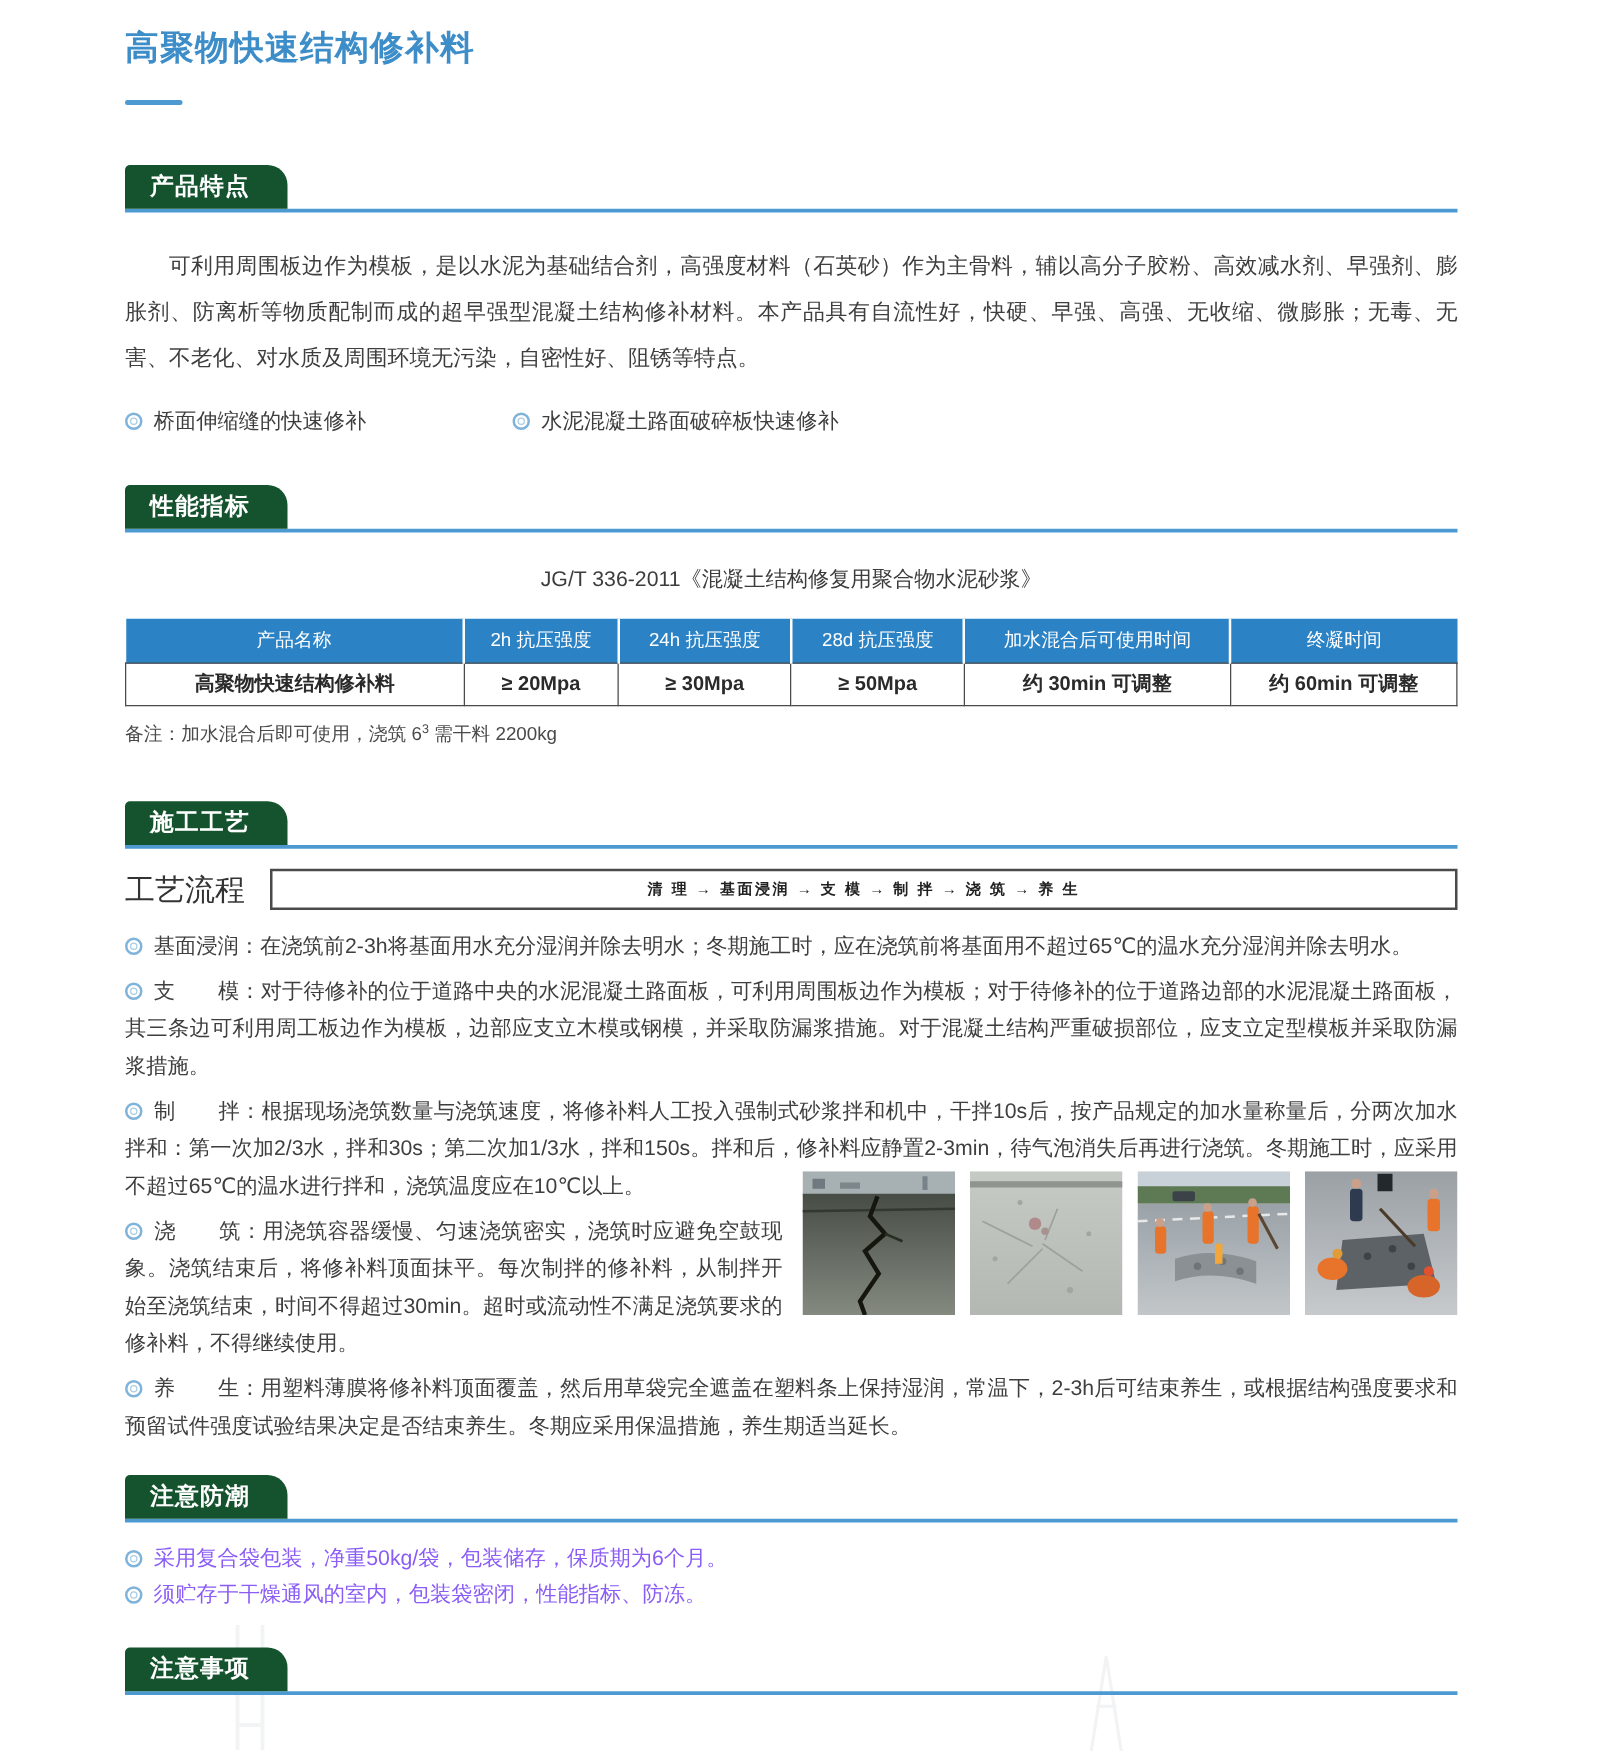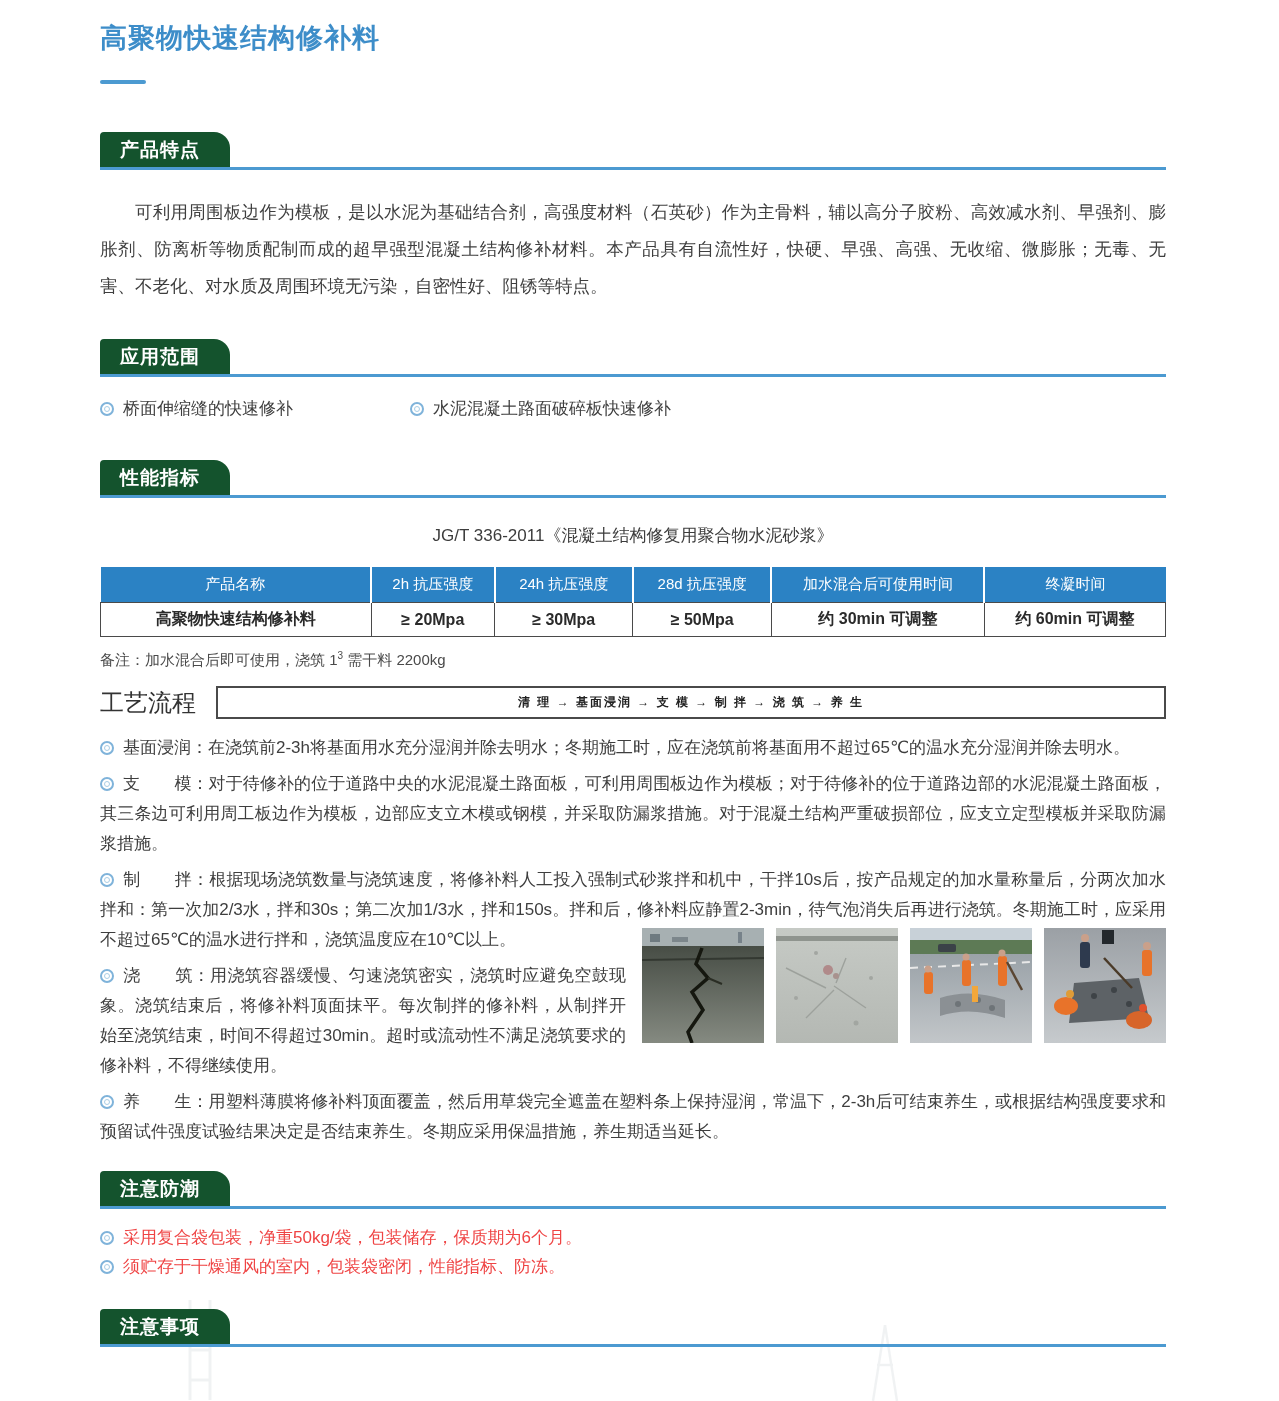--- a/index.html
+++ b/index.html
@@ -62,21 +62,21 @@
               color:#222; letter-spacing:2px; padding:6px 0; }
   .steps { margin-top:14px; }
   .step { margin:0 0 6px; font-size:17px; line-height:30px; text-align:justify; color:#3e3e3e; }
 
   
   .photos-float { float:right; width:524px; margin:3px 0 10px 16px; display:flex; gap:12px; }
   .photo { width:122px; height:115px; flex:none; display:block; }
 
   
   .plain-list { margin-top:14px; }
-  .plain-item { font-size:17px; line-height:29px; color:#ef4444; }
+  .plain-item { font-size:17px; line-height:29px; color:#8b5cf6; }
 
   
   .watermark { position:absolute; opacity:0.10; z-index:0; pointer-events:none; }
 </style>
 </head>
 <body>
 
 <svg class="watermark" style="left:160px; top:1300px;" width="90" height="100" viewBox="0 0 90 100">
   <path d="M30 0 L30 100 M50 0 L50 100 M30 20 L50 20 M30 50 L50 50 M30 80 L50 80" stroke="#7a8a96" stroke-width="3" fill="none"></path>
 </svg>
@@ -87,23 +87,20 @@
 <div class="page">
 
   <h1 class="doc-title">高聚物快速结构修补料</h1>
   <div class="title-underline"></div>
 
   <div class="sec-head" style="margin-top:48px;">
     <span class="sec-tab">产品特点</span>
   </div>
   <p class="features-para">可利用周围板边作为模板，是以水泥为基础结合剂，高强度材料（石英砂）作为主骨料，辅以高分子胶粉、高效减水剂、早强剂、膨胀剂、防离析等物质配制而成的超早强型混凝土结构修补材料。本产品具有自流性好，快硬、早强、高强、无收缩、微膨胀；无毒、无害、不老化、对水质及周围环境无污染，自密性好、阻锈等特点。</p>
 
-  <div class="sec-head" style="margin-top:34px;">
-    <span class="sec-tab">应用范围</span>
-  </div>
   <div class="apps-row">
     <span class="app-item"><span class="ring"></span><span>桥面伸缩缝的快速修补</span></span>
     <span class="app-item"><span class="ring"></span><span>水泥混凝土路面破碎板快速修补</span></span>
   </div>
 
   <div class="sec-head" style="margin-top:40px;">
     <span class="sec-tab">性能指标</span>
   </div>
   <div class="standard-line">JG/T 336-2011《混凝土结构修复用聚合物水泥砂浆》</div>
 
@@ -130,22 +127,25 @@
       <tr>
         <td>高聚物快速结构修补料</td>
         <td>≥ 20Mpa</td>
         <td>≥ 30Mpa</td>
         <td>≥ 50Mpa</td>
         <td>约 30min 可调整</td>
         <td>约 60min 可调整</td>
       </tr>
     </tbody>
   </table>
-  <div class="table-note"><span>备注：加水混合后即可使用，浇筑 1</span><sup>3</sup><span> 需干料 2200kg</span></div>
-
+  <div class="table-note"><span>备注：加水混合后即可使用，浇筑 6</span><sup>3</sup><span> 需干料 2200kg</span></div>
+
+  <div class="sec-head" style="margin-top:44px;">
+    <span class="sec-tab">施工工艺</span>
+  </div>
   <div class="flow-row">
     <span class="flow-label">工艺流程</span>
     <span class="flow-box">清  理 → 基面浸润 → 支  模 → 制  拌 → 浇  筑 → 养  生</span>
   </div>
 
   <div class="steps">
     <p class="step"><span class="ring"></span><span>基面浸润：在浇筑前2-3h将基面用水充分湿润并除去明水；冬期施工时，应在浇筑前将基面用不超过65℃的温水充分湿润并除去明水。</span></p>
     <p class="step"><span class="ring"></span><span>支　　模：对于待修补的位于道路中央的水泥混凝土路面板，可利用周围板边作为模板；对于待修补的位于道路边部的水泥混凝土路面板，其三条边可利用周工板边作为模板，边部应支立木模或钢模，并采取防漏浆措施。对于混凝土结构严重破损部位，应支立定型模板并采取防漏浆措施。</span></p>
     <p class="step"><span class="ring"></span><span>制　　拌：根据现场浇筑数量与浇筑速度，将修补料人工投入强制式砂浆拌和机中，干拌10s后，按产品规定的加水量称量后，分两次加水拌和：第一次加2/3水，拌和30s；第二次加1/3水，拌和150s。拌和后，修补料应静置2-3min，待气泡消失后再进行浇筑。冬期施工时，应采用不</span><span class="photos-float">
           <svg class="photo" viewBox="0 0 122 115" xmlns="http://www.w3.org/2000/svg">

